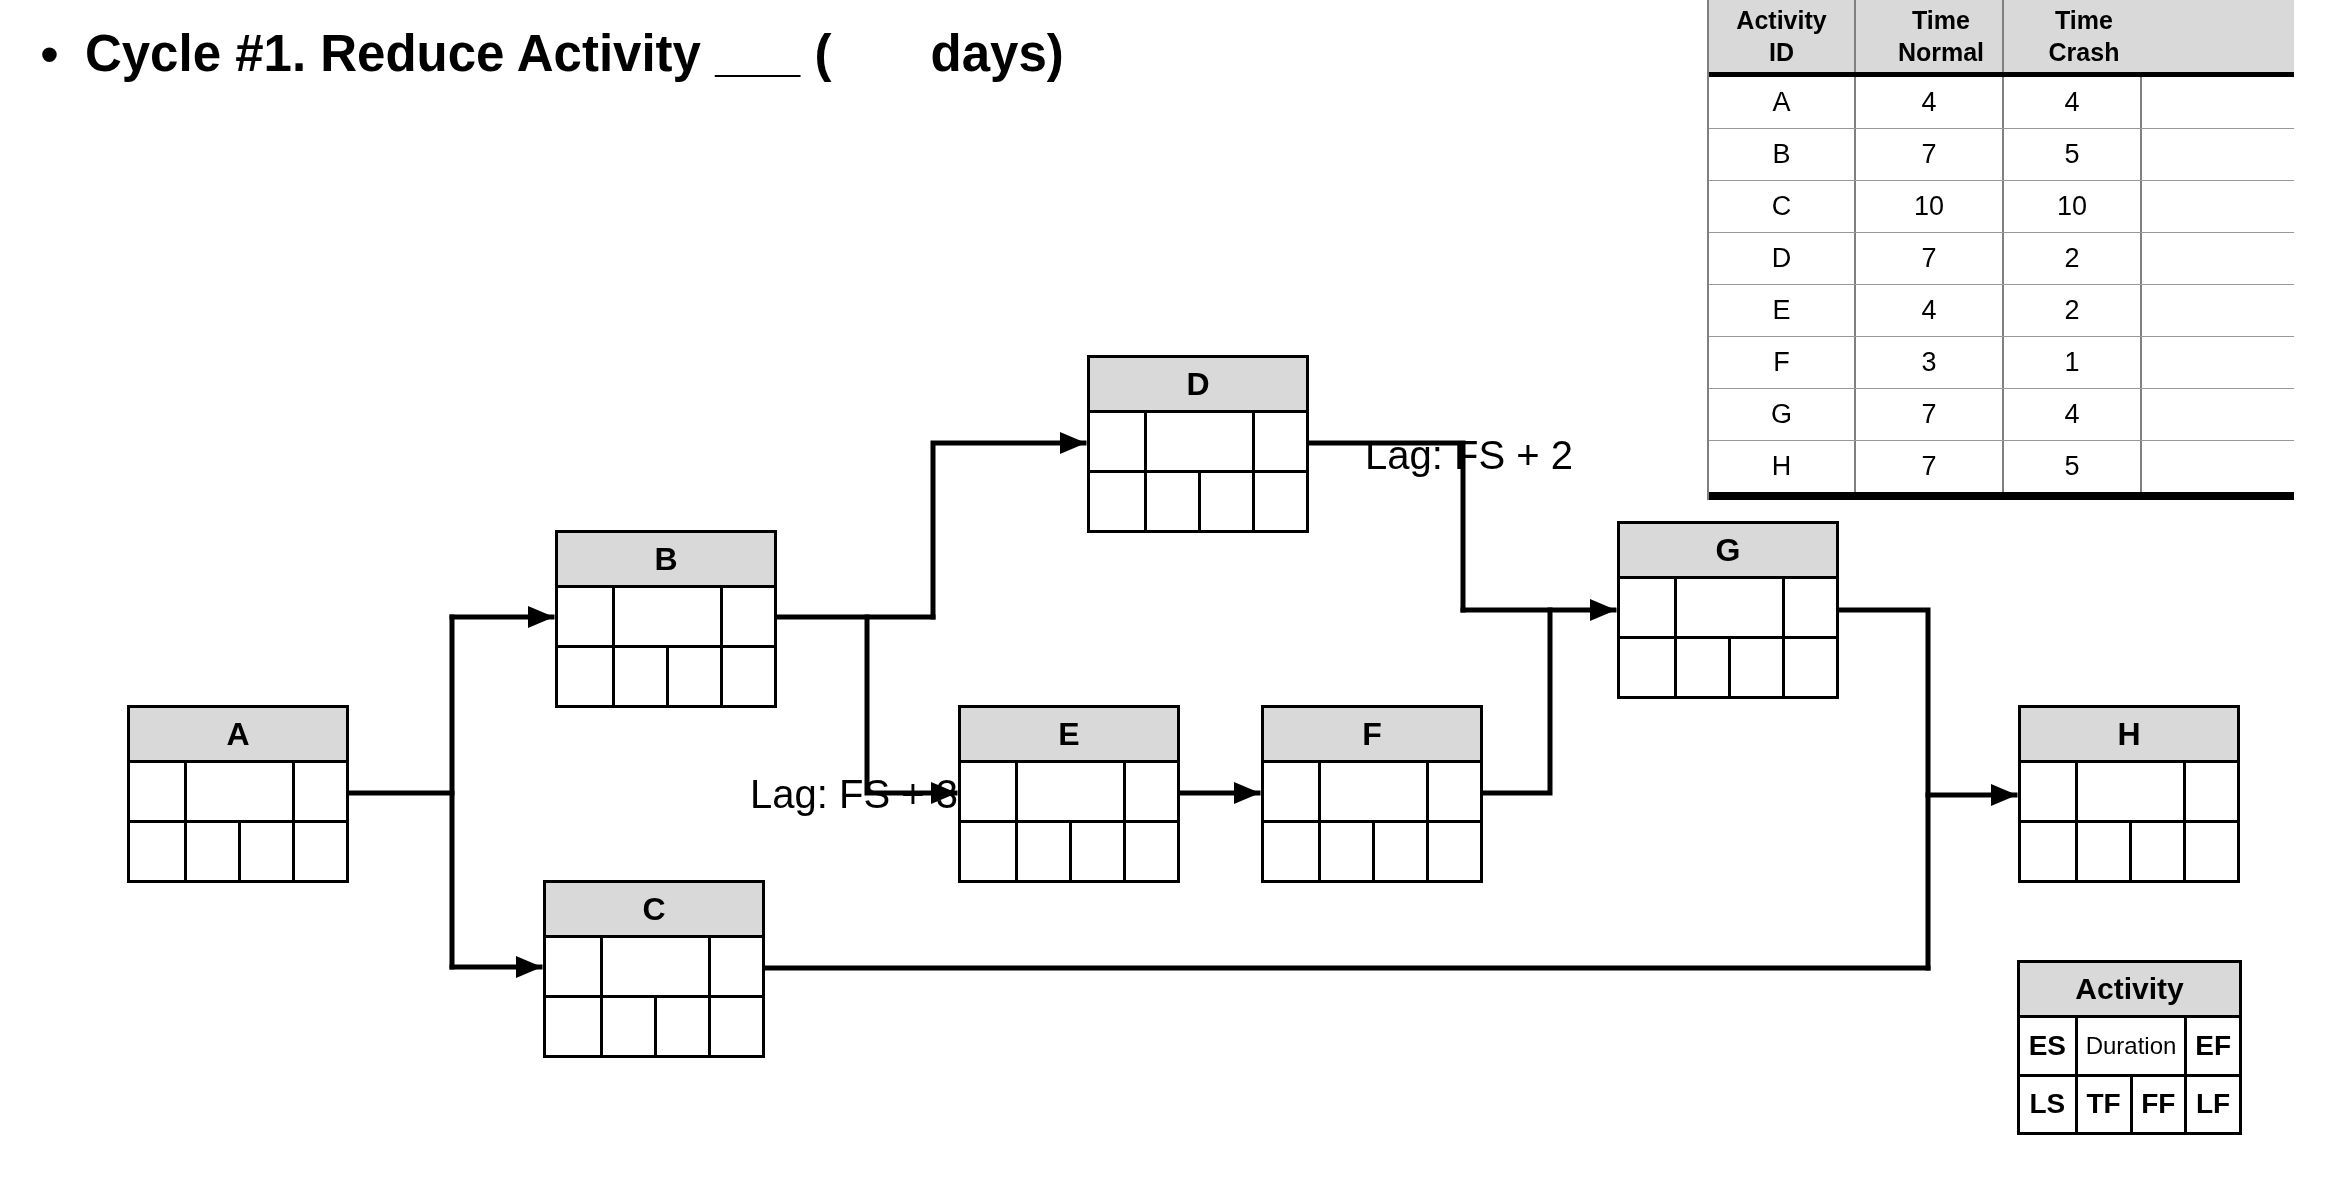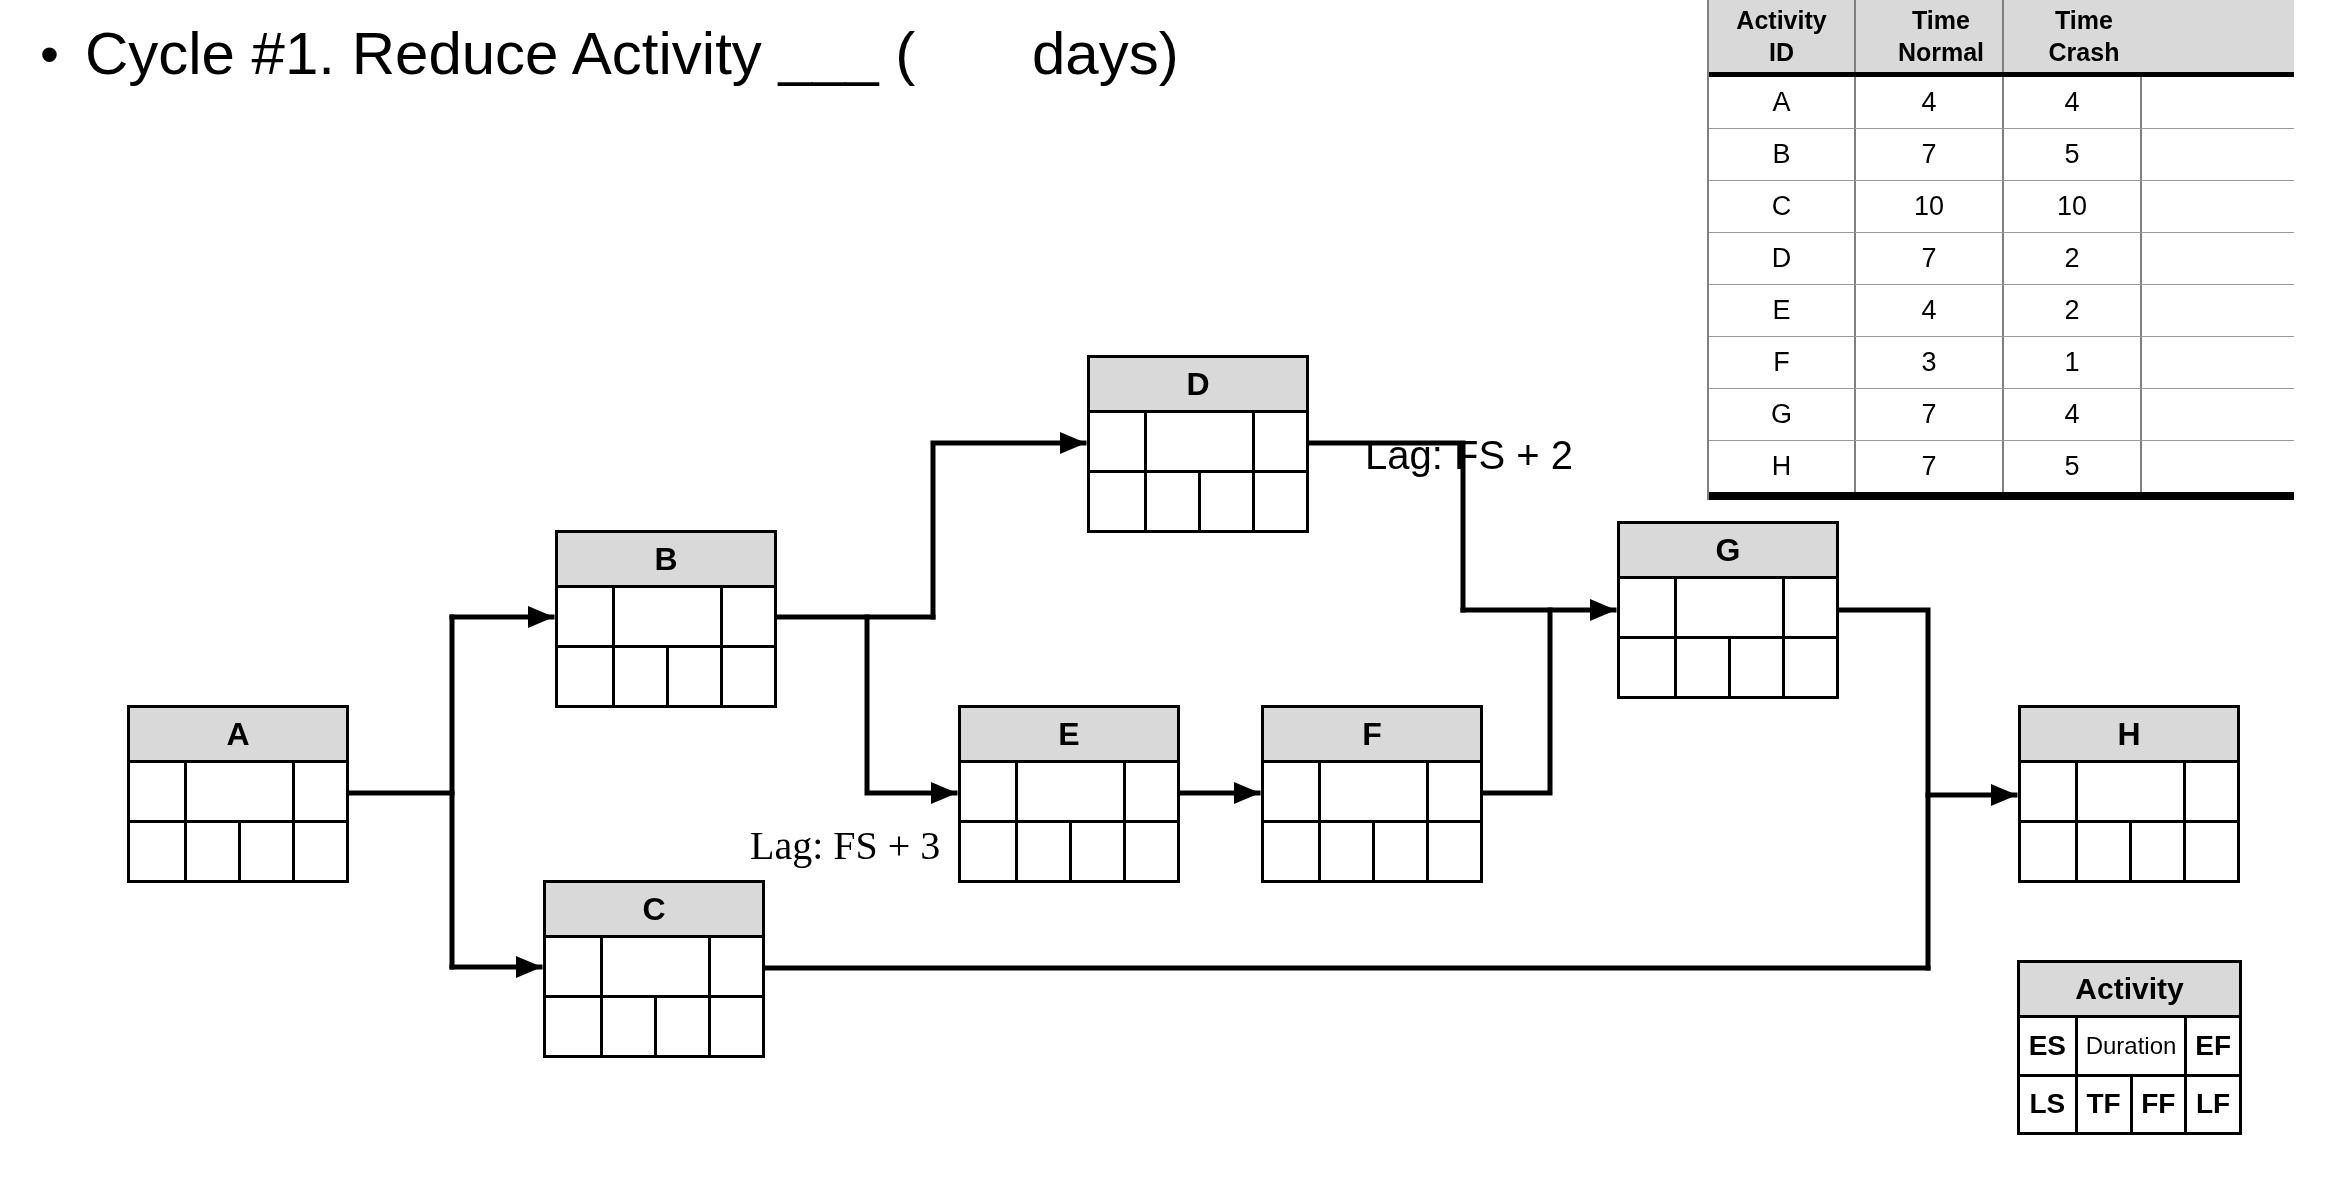--- a/index.html
+++ b/index.html
@@ -4,21 +4,21 @@
 <style>
   html,body { margin:0; padding:0; background:#ffffff; }
   .slide {
     position:relative; width:2332px; height:1178px; background:#ffffff;
     font-family:"Liberation Sans", sans-serif; color:#000; overflow:hidden;
   }
 
   
   .title { position:absolute; left:40px; top:16px; display:flex; align-items:flex-start; }
   .title .bullet { font-size:54px; line-height:76px; margin-right:26px; }
-  .title .ttext { font-size:60px; line-height:76px; white-space:pre; }
+  .title .ttext { font-size:51px; line-height:76px; white-space:pre;font-weight:bold; }
 
   
   .crash-table { position:absolute; left:1707px; top:0; width:585px; border-left:2px solid #808080; }
   .ccell { box-sizing:border-box; display:flex; align-items:center; justify-content:center; }
   .col0{ width:145px; } .col1{ width:148px; } .col2{ width:138px; } .col3{ width:154px; }
   .crash-head { display:flex; height:72px; background:#d9d9d9; }
   .crash-head .ccell { font-weight:bold; font-size:25px; line-height:1.3; text-align:center; white-space:pre-line; }
   .crash-head .ccell + .ccell { border-left:2px solid #808080;padding-left:24px; }
   .crash-bar { height:5px; background:#000; }
   .crash-bottom { height:8px; background:#000; }
@@ -154,21 +154,21 @@
     <path d="M1180 793 H1258" marker-end="url(#arr)"></path>
     <path d="M1308 443 H1463 V610"></path>
     <path d="M1483 793 H1550 V610"></path>
     <path d="M1463 610 H1614" marker-end="url(#arr)"></path>
     <path d="M1840 610 H1928 V968"></path>
     <path d="M765 968 H1928"></path>
     <path d="M1928 795 H2015" marker-end="url(#arr)"></path>
   </svg>
 
   <div class="lag" style="left:1365px; top:393px;margin-top:40px;">Lag: FS + 2</div>
-  <div class="lag" style="left:750px; top:822px;font-family:Liberation Serif, serif;">Lag: FS + 3</div>
+  <div class="lag" style="left:750px; top:772px;">Lag: FS + 3</div>
 
   <div class="node" style="left:127px; top:705px;">
     <div class="node-header">A</div>
     <div class="node-mid">
       <div class="ncell w25"></div>
       <div class="ncell w50"></div>
       <div class="ncell w25"></div>
     </div>
     <div class="node-bot">
       <div class="ncell w25"></div>

